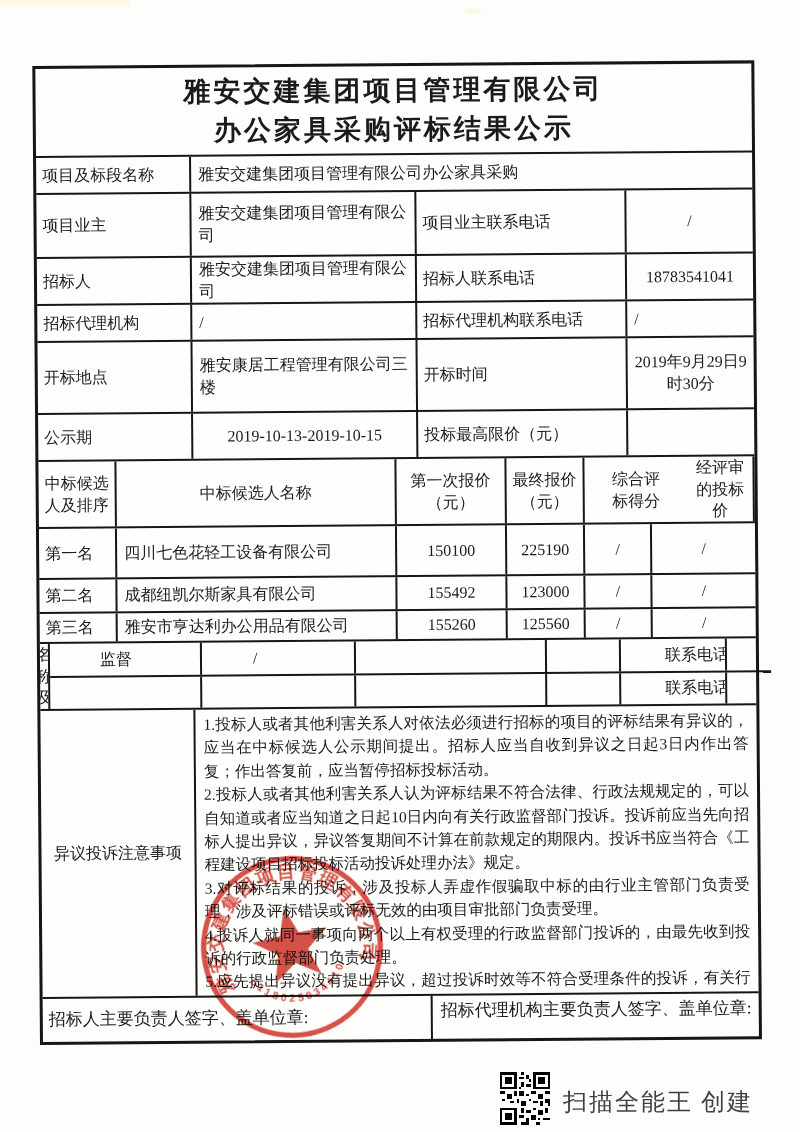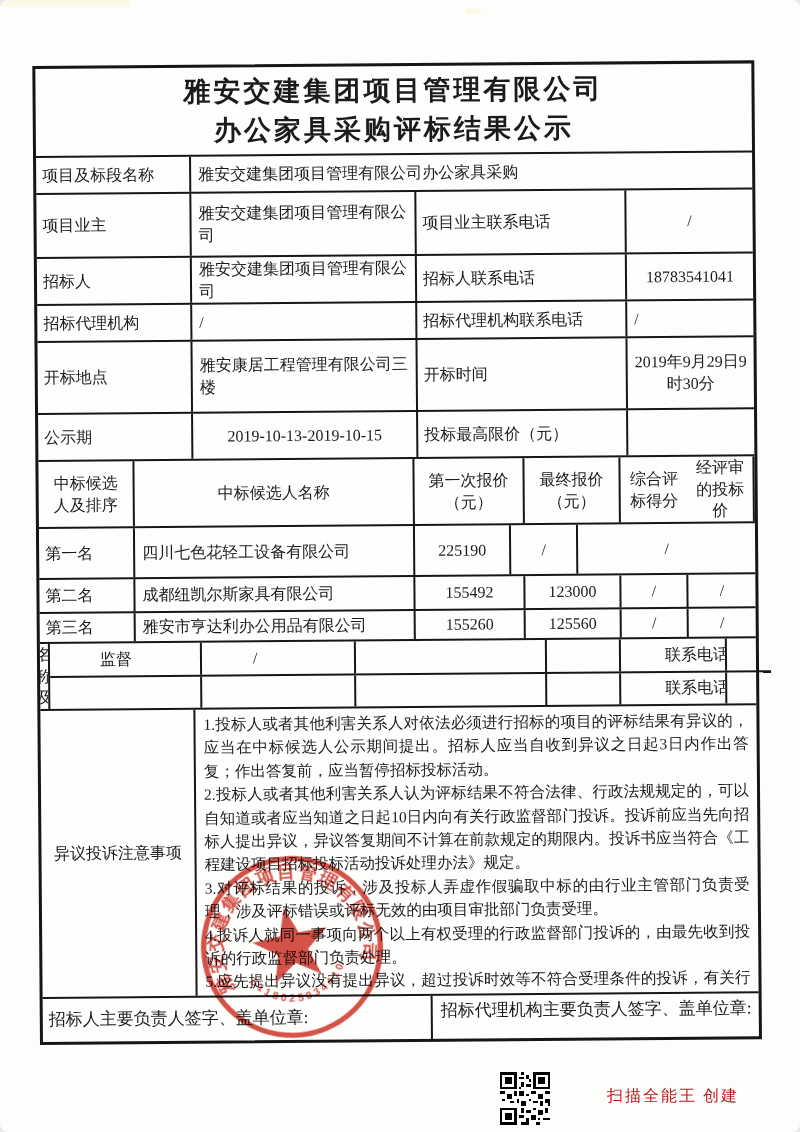--- a/index.html
+++ b/index.html
@@ -1,20 +1,20 @@
 <!DOCTYPE html>
 <html><head>
 <meta charset="utf-8">
 <style>
   html,body{margin:0;padding:0;}
   body{background:#e8e8e8;}
   .page{
     position:relative;width:800px;height:1132px;margin:0 auto;
     background:#fdfdfb;overflow:hidden;
-    font-family:"Liberation Serif","DejaVu Serif",serif;color:#1b1b1b;border-radius:8px;
+    font-family:"Liberation Serif","DejaVu Serif",serif;color:#1b1b1b;
   }
   .scan-strip{position:absolute;background:#fdf7e3;opacity:.8;}
   .strip-a{left:0;top:0;width:130px;height:7px;}
   .strip-b{left:465px;top:8px;width:16px;height:6px;border-radius:3px;}
 
   
   .doc{
     position:absolute;left:40px;top:66px;width:722px;
     border:3px solid #161616;background:rgba(255,255,255,.35);
     transform:rotate(-0.45deg);transform-origin:0 100%;
@@ -22,21 +22,21 @@
   }
   .row{display:flex;align-items:stretch;border-bottom:2px solid #161616;}
   .row:last-child{border-bottom:none;}
   .cell{
     box-sizing:border-box;border-right:2px solid #161616;
     display:flex;align-items:center;font-size:16px;line-height:1.35;
     overflow:hidden;
   }
   .cell.last{border-right:none;flex:1;}
   .w155{width:155px}.w225{width:225px}.w210{width:210px}
-  .w100{width:96px}.w280{width:280px}.w110{width:110px}.w67{width:67px}
+  .w100{width:78px}.w280{width:280px}.w110{width:110px}.w67{width:67px}
   .w108{width:108px}.w147{width:147px}.w30{width:30px}.w62{width:62px}
   .w390{width:390px}.h35{height:35px}.h62{height:62px}.h45{height:45px}
   .h70{height:70px}.h65{height:65px}.h49{height:49px}.h32{height:32px}
   .h28{height:28px}.h286{height:286px}.h43{height:43px}
 
   .label{padding:2px 6px;}
   .center{justify-content:center;text-align:center;padding:2px 4px;}
   .value{padding:2px 7px;}
   .pre{white-space:pre-line;}
   .clip{white-space:nowrap;justify-content:flex-start;}
@@ -62,21 +62,21 @@
 
   
   .stamp{
     position:absolute;left:197px;top:852px;width:190px;height:190px;
     transform:rotate(-12deg);opacity:.88;mix-blend-mode:multiply;
     pointer-events:none;z-index:6;filter:blur(.3px);
   }
   
   .qr{position:absolute;left:500px;top:1072px;width:50px;height:53px;}
   .scan-caption{
-    position:absolute;left:563px;top:1086px;font-size:16px;letter-spacing:2px;color:#b91c1c;margin-left:44px;
+    position:absolute;left:563px;top:1086px;font-size:24px;letter-spacing:2px;color:#404040;
   }
 </style>
 </head>
 <body>
 
 <div class="page">
 
   <div class="scan-strip strip-a"></div>
   <div class="scan-strip strip-b"></div>
 
@@ -137,20 +137,21 @@
       <div class="cell center pre last">综合评
 标得分</div>
       <div class="cell center pre w67">经评审
 的投标
 价</div>
     </div>
 
     <div class="row h49">
       <div class="cell label w100">第一名</div>
       <div class="cell value w280">四川七色花轻工设备有限公司</div>
+      <div class="cell center w110">150100</div>
       <div class="cell center w100">225190</div>
       <div class="cell center w67">/</div>
       <div class="cell center last">/</div>
     </div>
     <div class="row h32">
       <div class="cell label w100">第二名</div>
       <div class="cell value w280">成都纽凯尔斯家具有限公司</div>
       <div class="cell center w110">155492</div>
       <div class="cell center w100">123000</div>
       <div class="cell center w67">/</div>

